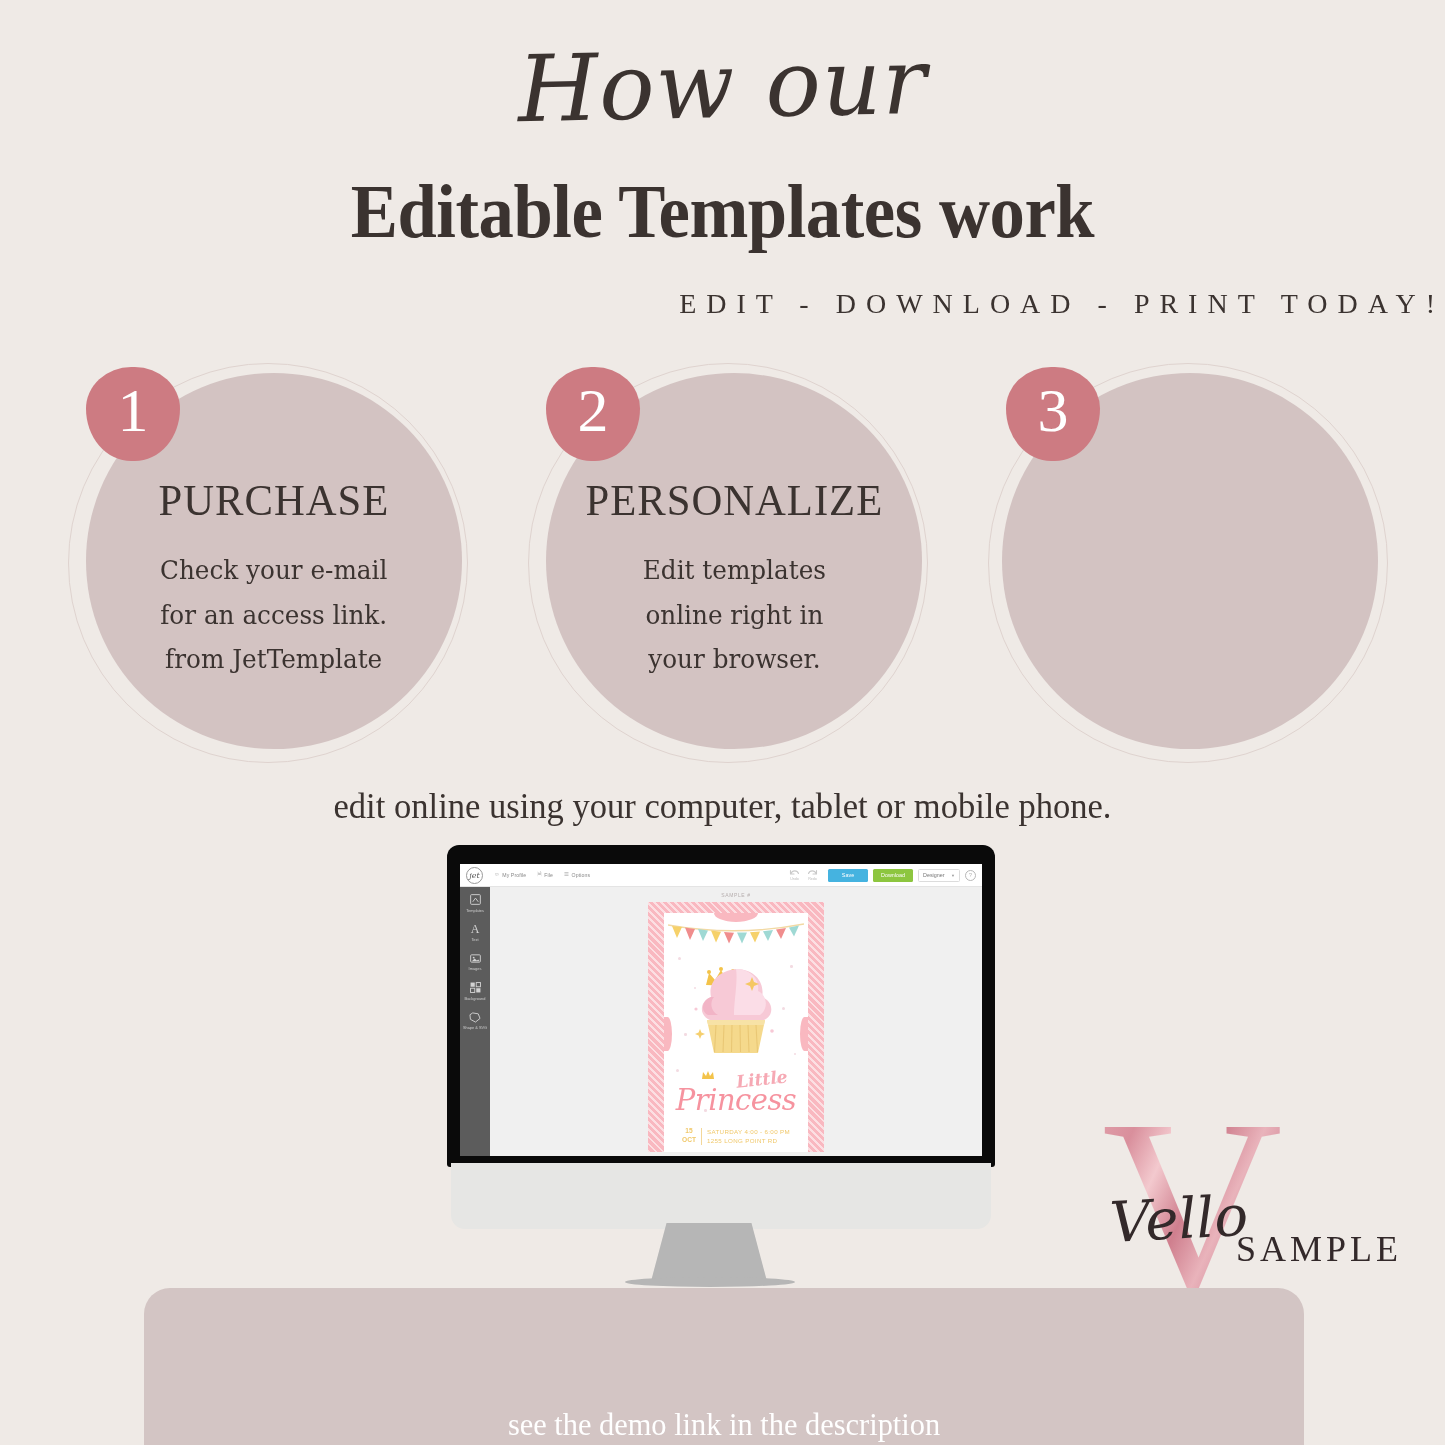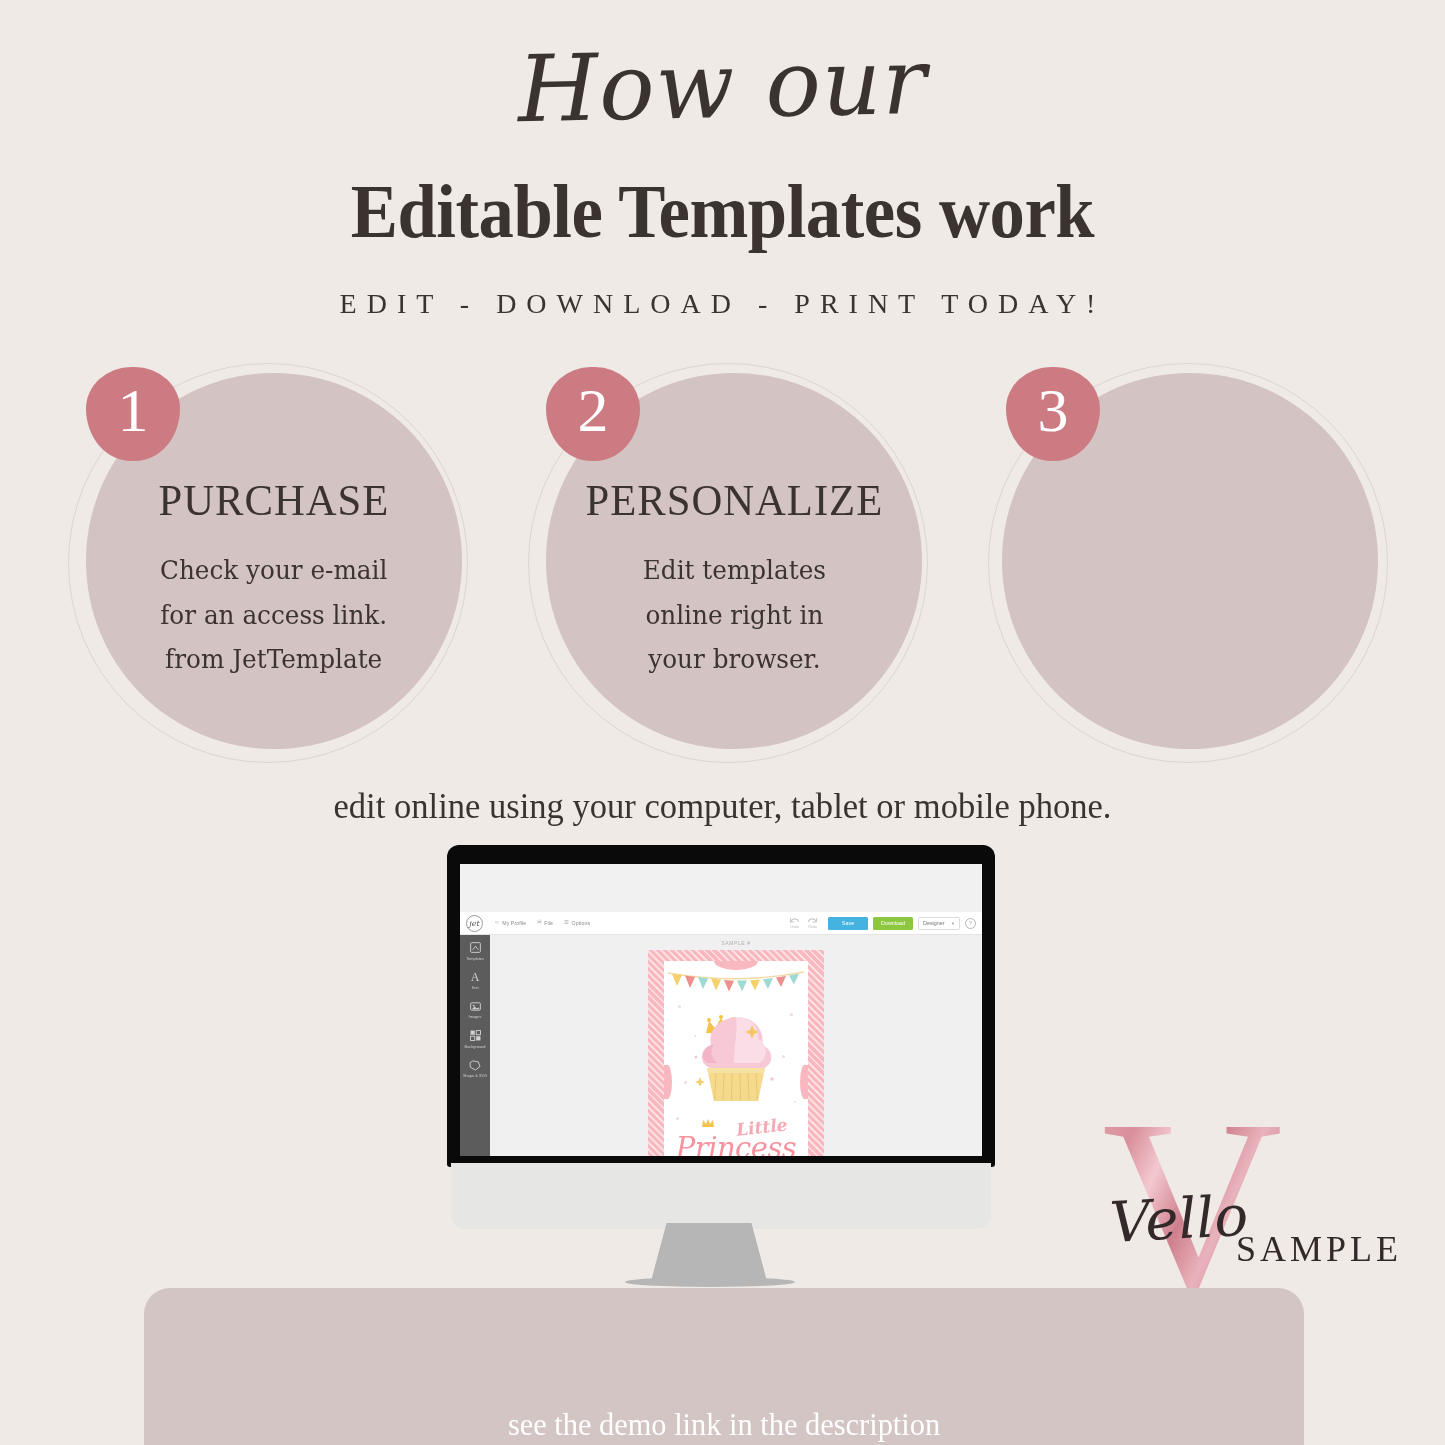--- a/index.html
+++ b/index.html
@@ -33,21 +33,21 @@
     text-align: center;
     font-family: "Liberation Serif", serif;
     font-weight: 700;
     font-size: 76px;
     letter-spacing: -0.5px;
     color: #3b3330;
     transform: scaleX(0.93);
   }
   .hdr-sub {
     position: absolute; top: 288px; left: 0; width: 1445px;
-    text-align: center;
+    text-align: right;
     font-family: "Liberation Serif", serif;
     font-size: 28px;
     letter-spacing: 10px;
     color: #3b3330;
   }
 
   
   .steps { position: absolute; top: 355px; left: 0; width: 1445px; height: 420px; }
 
   .step { position: absolute; width: 400px; height: 400px; }
@@ -154,21 +154,20 @@
     background: #f1f1f1;
     overflow: hidden;
   }
 
   
   .ed-top {
     position: relative; height: 23px; background: #ffffff;
     display: flex; align-items: center;
     border-bottom: 1px solid #e4e4e4;
     padding: 0 6px;
-    margin-top: 48px;
   }
   .ed-logo {
     width: 17px; height: 17px; border-radius: 50%;
     border: 1px solid #9a9a9a;
     display: flex; align-items: center; justify-content: center;
     font-family: "DejaVu Serif", serif; font-style: italic;
     font-size: 8px; color: #555; margin-right: 11px;
   }
   .ed-menu { display: flex; align-items: center; gap: 11px; }
   .ed-menu-item {

